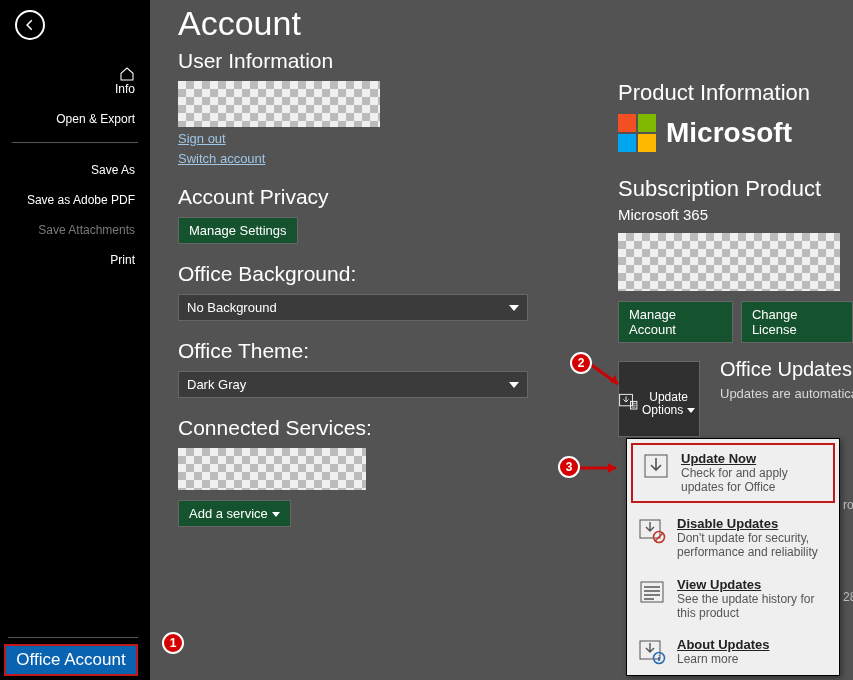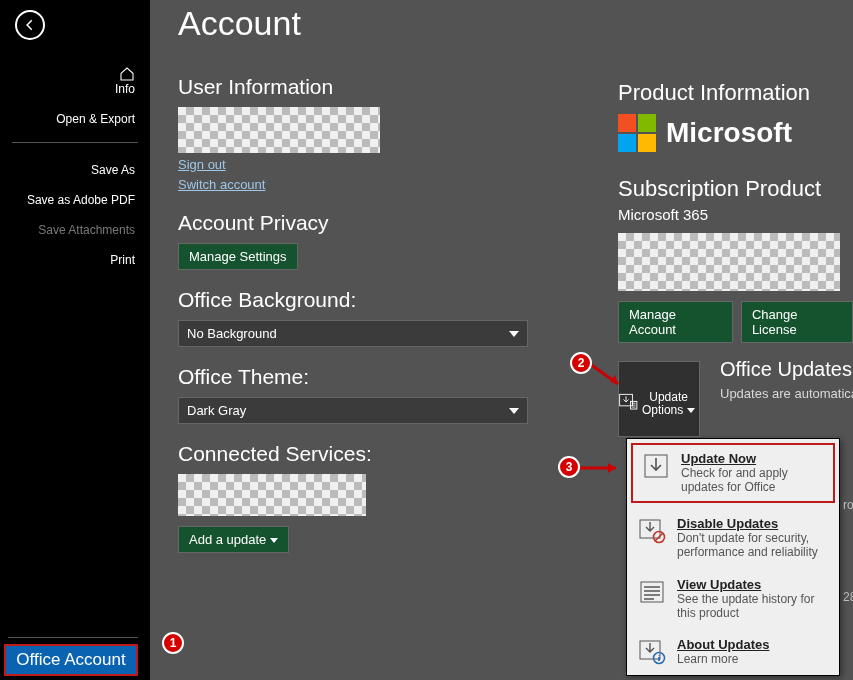--- a/index.html
+++ b/index.html
@@ -17,21 +17,21 @@
 
   .office-account {
     position: absolute; left: 4px; bottom: 4px; width: 134px; height: 32px;
     background: #0a63b1; border: 2px solid #c01919; display: flex; align-items: center; justify-content: center;
     font-size: 17px; color: #fff;
   }
   .bottom-divider { position: absolute; left: 8px; bottom: 42px; width: 130px; border-top: 1px solid #555; }
 
   
   .main { position: absolute; left: 178px; top: 4px; right: 0; }
-  h1 { font-weight: 300; font-size: 34px; margin-bottom: 32px; }
+  h1 { font-weight: 300; font-size: 34px; margin-bottom: 6px; }
   h2 { font-weight: 300; font-size: 21px; margin-bottom: 8px; }
   .section { margin-bottom: 18px; }
   .link { color: #9fc6e6; text-decoration: underline; font-size: 13px; display: inline-block; margin-top: 4px; }
   .btn { background: #14532d; border: 1px solid #666; color: #fff; font-size: 13px; padding: 5px 10px; display: inline-block; }
   .select { background: #3b3b3b; border: 1px solid #666; color: #fff; font-size: 13px; padding: 5px 8px; width: 350px; display: flex; justify-content: space-between; align-items: center; }
   .caret { width: 0; height: 0; border-left: 5px solid transparent; border-right: 5px solid transparent; border-top: 6px solid #fff; }
   .caret-sm { width: 0; height: 0; border-left: 4px solid transparent; border-right: 4px solid transparent; border-top: 5px solid #fff; display: inline-block; margin-left: 4px; vertical-align: middle; }
   .checker { background-image:
       linear-gradient(45deg,#bbb 25%,transparent 25%),
       linear-gradient(-45deg,#bbb 25%,transparent 25%),
@@ -147,21 +147,21 @@
     <div class="select">
       <span>Dark Gray</span>
       <span class="caret"></span>
     </div>
   </div>
 
   <div class="section">
     <h2>Connected Services:</h2>
     <div class="checker" style="width:188px;height:42px;margin-bottom:10px"></div>
     <span class="btn">
-      <span>Add a update</span><span class="caret-sm"></span>
+      <span>Add a service</span><span class="caret-sm"></span>
     </span>
   </div>
 </div>
 
 <div class="rightcol">
   <h2 class="sub-h" style="font-size:22px">Product Information</h2>
   <div class="ms-logo">
     <div class="ms-squares">
       <div class="sq" style="background:#f25022"></div>
         <div class="sq" style="background:#7fba00"></div>

